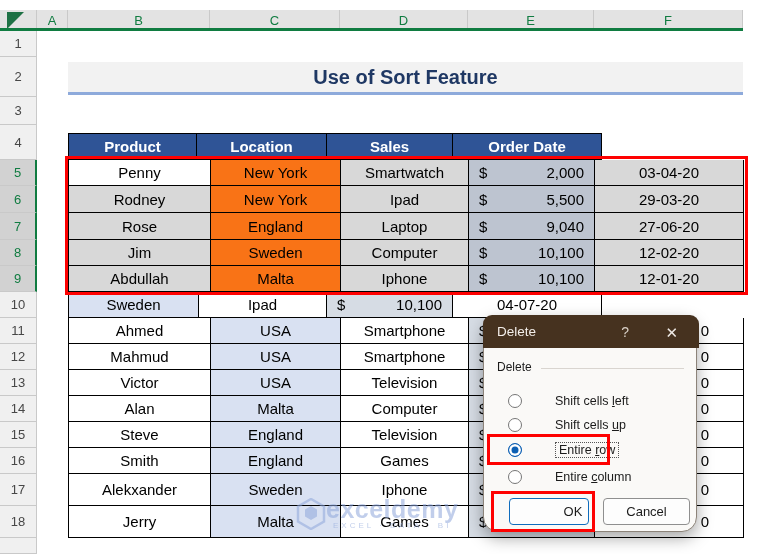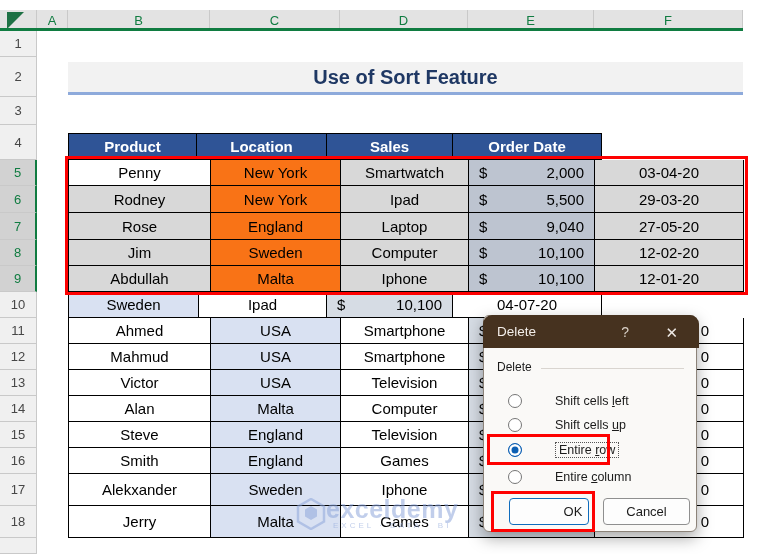--- a/index.html
+++ b/index.html
@@ -48,21 +48,21 @@
   .box-rows { left:65px; top:156px; width:683px; height:139px; z-index:40; }
 
   
   .watermark { position:absolute; left:296px; top:497px; z-index:5; display:flex; align-items:center; opacity:.55; }
   .wm-text { display:flex; flex-direction:column; align-items:center; }
   .wm-brand { font-size:25px; font-weight:bold; color:#8FA7DB; line-height:24px; letter-spacing:.5px; }
   .wm-tag { font-size:8px; color:#8FA7DB; letter-spacing:3px; }
 
   
   .dialog { position:absolute; left:483px; top:315px; width:214px; height:217px; z-index:50;
-    background:#FAF9F7; border:1px solid #8C8379; border-radius:6px;
+    background:#FAF9F7; border:1px solid #8C8379; border-radius:15px;
     box-shadow:0 6px 16px rgba(0,0,0,.35); }
   .dlg-bar { position:absolute; left:-1px; top:-1px; width:216px; height:33px; background:#46321F;
     border-radius:9px 9px 0 0; display:flex; align-items:center; }
   .dlg-title { color:#F3EEE9; font-size:13.5px; padding-left:14px; }
   .dlg-help { position:absolute; right:67px; top:0; height:33px; line-height:33px; color:#D9D0C7; font-size:14px; }
   .dlg-close { position:absolute; right:12px; top:0; height:33px; line-height:33px; color:#EFEAE5; font-size:15px; padding:0 6px; }
   .grp-label { position:absolute; left:13px; top:44px; font-size:12px; color:#1b1b1b; }
   .grp-line { position:absolute; left:57px; right:12px; top:52px; height:1px; background:#D9D5D0; }
   .opt { position:absolute; left:24px; height:20px; display:flex; align-items:center; gap:9px; }
   .opt-0{top:75px}.opt-1{top:99px}.opt-2{top:124px}.opt-3{top:151px}
@@ -148,21 +148,21 @@
           <div class="cell w4 c-date">29-03-20</div>
         </div>
         <div class="trow sel" style="top: 80px; height: 27px;">
           <div class="cell w0 c-name">Rose</div>
           <div class="cell w1 c-loc">England</div>
           <div class="cell w2 c-prod">Laptop</div>
           <div class="cell w3 c-sales">
             <span>$</span>
             <span>9,040</span>
           </div>
-          <div class="cell w4 c-date">27-05-20</div>
+          <div class="cell w4 c-date">27-06-20</div>
         </div>
         <div class="trow sel" style="top: 107px; height: 26px;">
           <div class="cell w0 c-name">Jim</div>
           <div class="cell w1 c-loc">Sweden</div>
           <div class="cell w2 c-prod">Computer</div>
           <div class="cell w3 c-sales">
             <span>$</span>
             <span>10,100</span>
           </div>
           <div class="cell w4 c-date">12-02-20</div>

